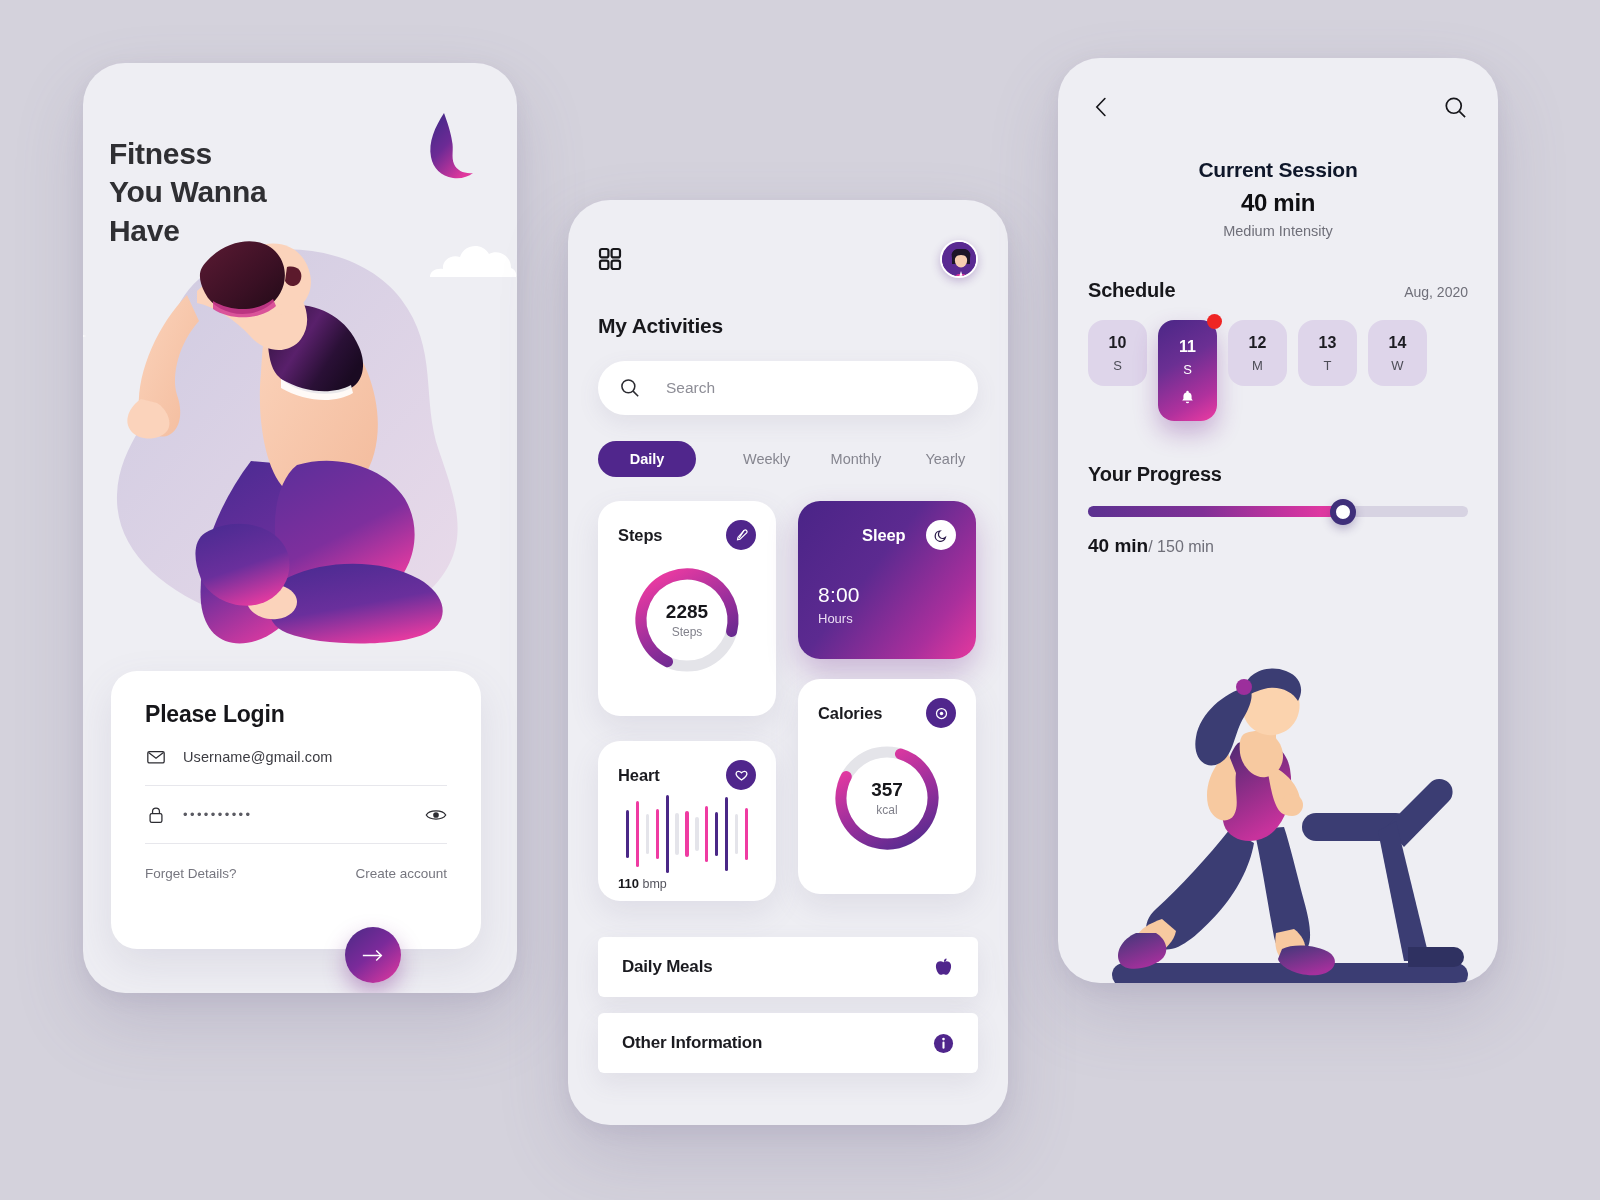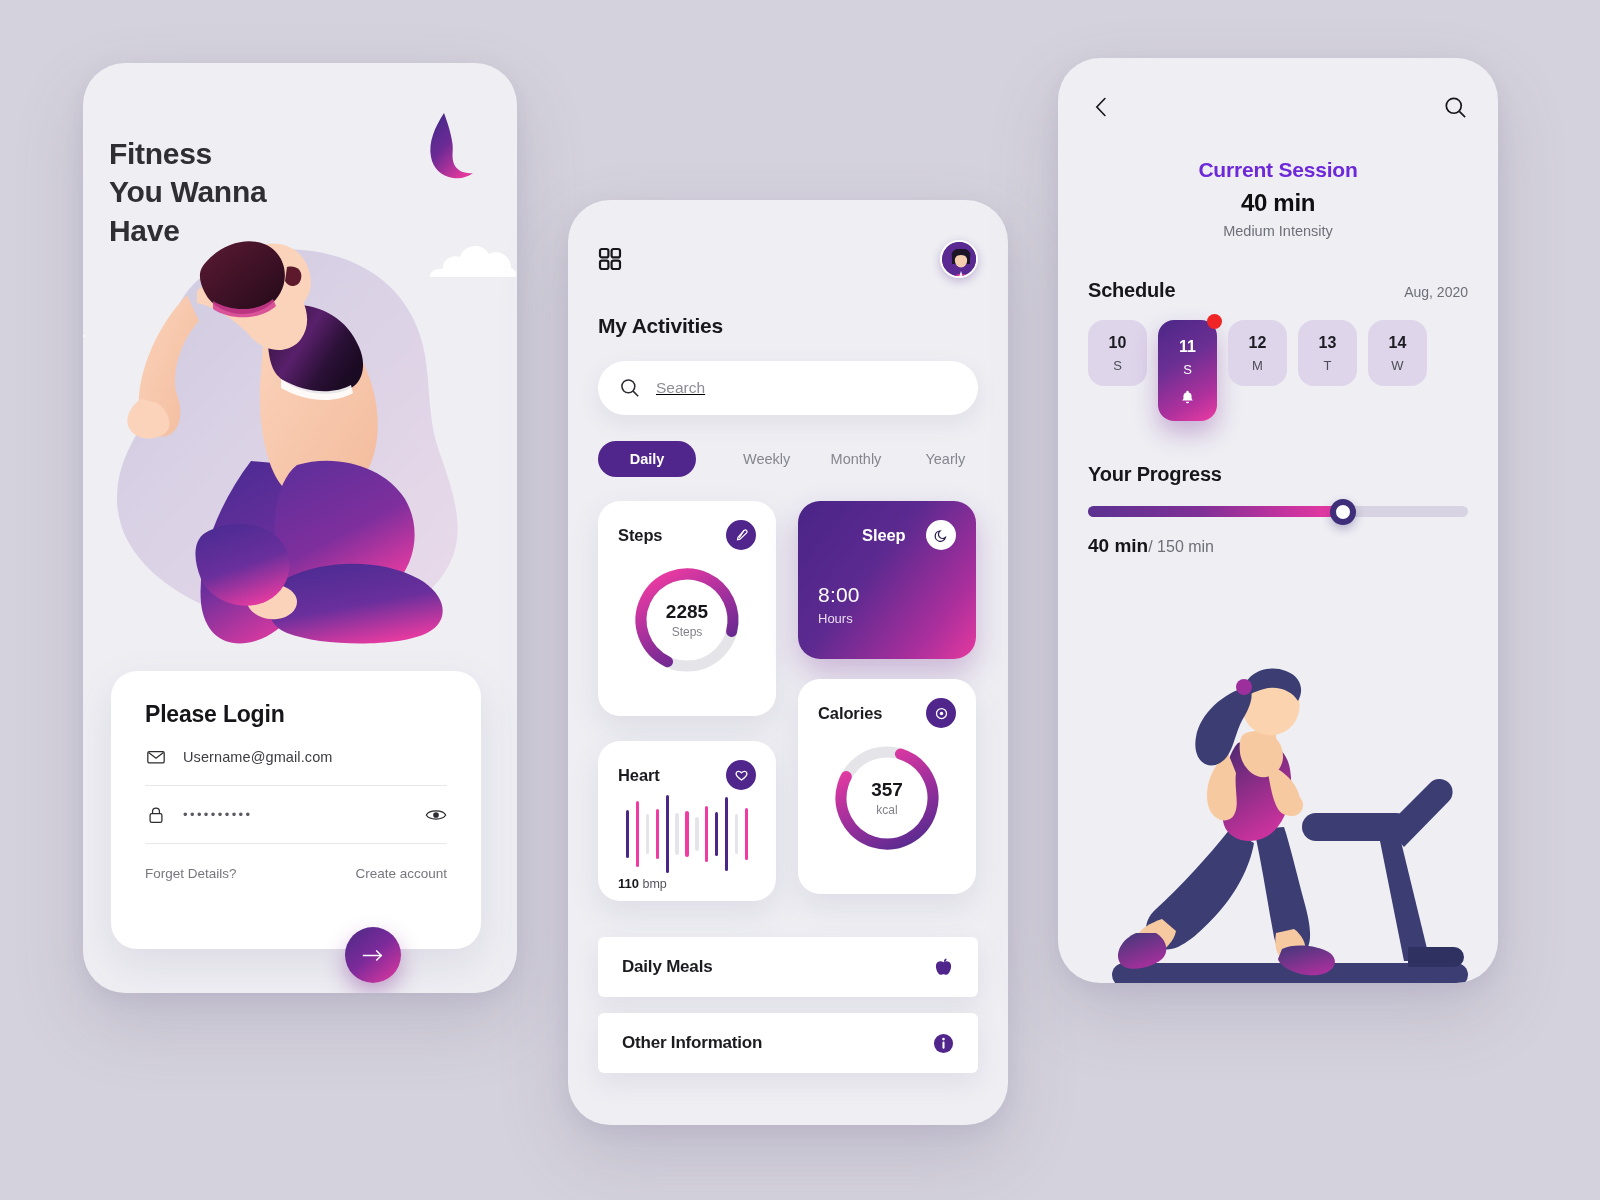--- a/index.html
+++ b/index.html
@@ -71,24 +71,23 @@
   .grid-icon { width: 24px; height: 24px; cursor: pointer; }
   .avatar {
     width: 38px; height: 38px; border-radius: 50%;
     background: #5a2a92; border: 2.5px solid #fff;
     box-shadow: 0 3px 10px rgba(90,40,140,.3);
     overflow: hidden; position: relative; cursor: pointer;
   }
   .sec-title { margin-top: 36px; font-size: 21px; font-weight: 700; color: #18181c; letter-spacing: -.2px; }
   .searchbar {
     margin-top: 23px; height: 54px; background: #fff; border-radius: 27px;
-    display: flex; align-items: center; gap: 16px; padding: 18px 22px;
+    display: flex; align-items: center; gap: 26px; padding: 18px 22px;
     box-shadow: 0 8px 22px rgba(110,100,140,.10);
     cursor: text;
-    text-decoration: underline;
   }
   .searchbar .ph { font-size: 15.5px; color: #8d8d96; }
   .tabs { margin-top: 26px; display: flex; align-items: center; gap: 24px; }
   .tab {
     font-size: 14.5px; color: #85858f; padding: 10px 0; cursor: pointer;
     text-align: center; flex: 1;
   }
   .tab.active {
     background: #50268c; color: #fff; font-weight: 700;
     border-radius: 20px; padding: 10px 0; flex: 0 0 98px; margin-right: 14px;
@@ -131,21 +130,21 @@
     padding: 0 24px; box-shadow: 0 10px 26px rgba(110,100,140,.11);
     cursor: pointer;
   }
   .listrow .lbl { font-size: 17px; font-weight: 700; color: #1b1b20; letter-spacing: -.2px; }
 
   
   .s3pad { position: absolute; inset: 0; padding: 0 30px; }
   .s3-topbar { display: flex; align-items: center; justify-content: space-between; padding-top: 36px; }
   .icon-btn { width: 26px; height: 26px; cursor: pointer; display:flex; align-items:center; justify-content:center; }
   .sess { text-align: center; margin-top: 38px; }
-  .sess-label { font-size: 21px; font-weight: 700; color: #6d28d9; letter-spacing: -.2px; }
+  .sess-label { font-size: 21px; font-weight: 700; color: #0f172a; letter-spacing: -.2px; }
   .sess-dur { font-size: 24px; font-weight: 700; color: #0f0f12; margin-top: 7px; letter-spacing: -.3px; }
   .sess-int { font-size: 14.5px; color: #6f6f79; margin-top: 6px; }
   .sched-head { display:flex; align-items: baseline; justify-content: space-between; margin-top: 40px; gap: 36px; }
   .sched-title { font-size: 20px; font-weight: 700; color: #17171b; letter-spacing:-.2px; }
   .sched-month { font-size: 14px; color: #6f6f79; }
   .days { display: flex; gap: 11px; margin-top: 18px; align-items: flex-start; }
   .day {
     width: 59px; height: 66px; background: #ded5ea; border-radius: 16px;
     display: flex; flex-direction: column; align-items: center; justify-content: center;
     cursor: pointer; position: relative;

